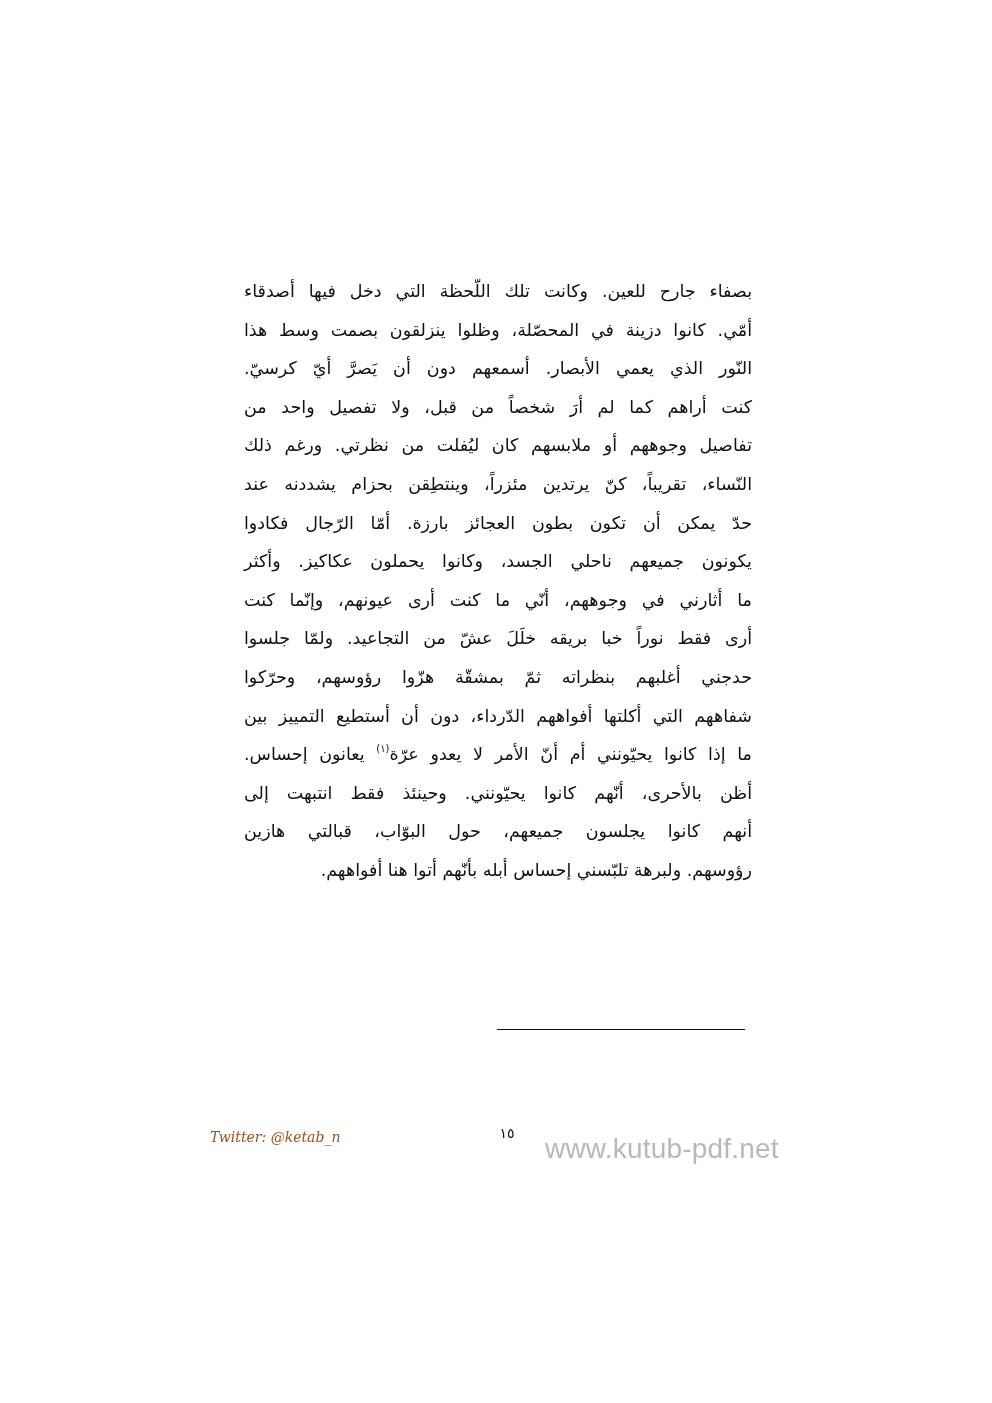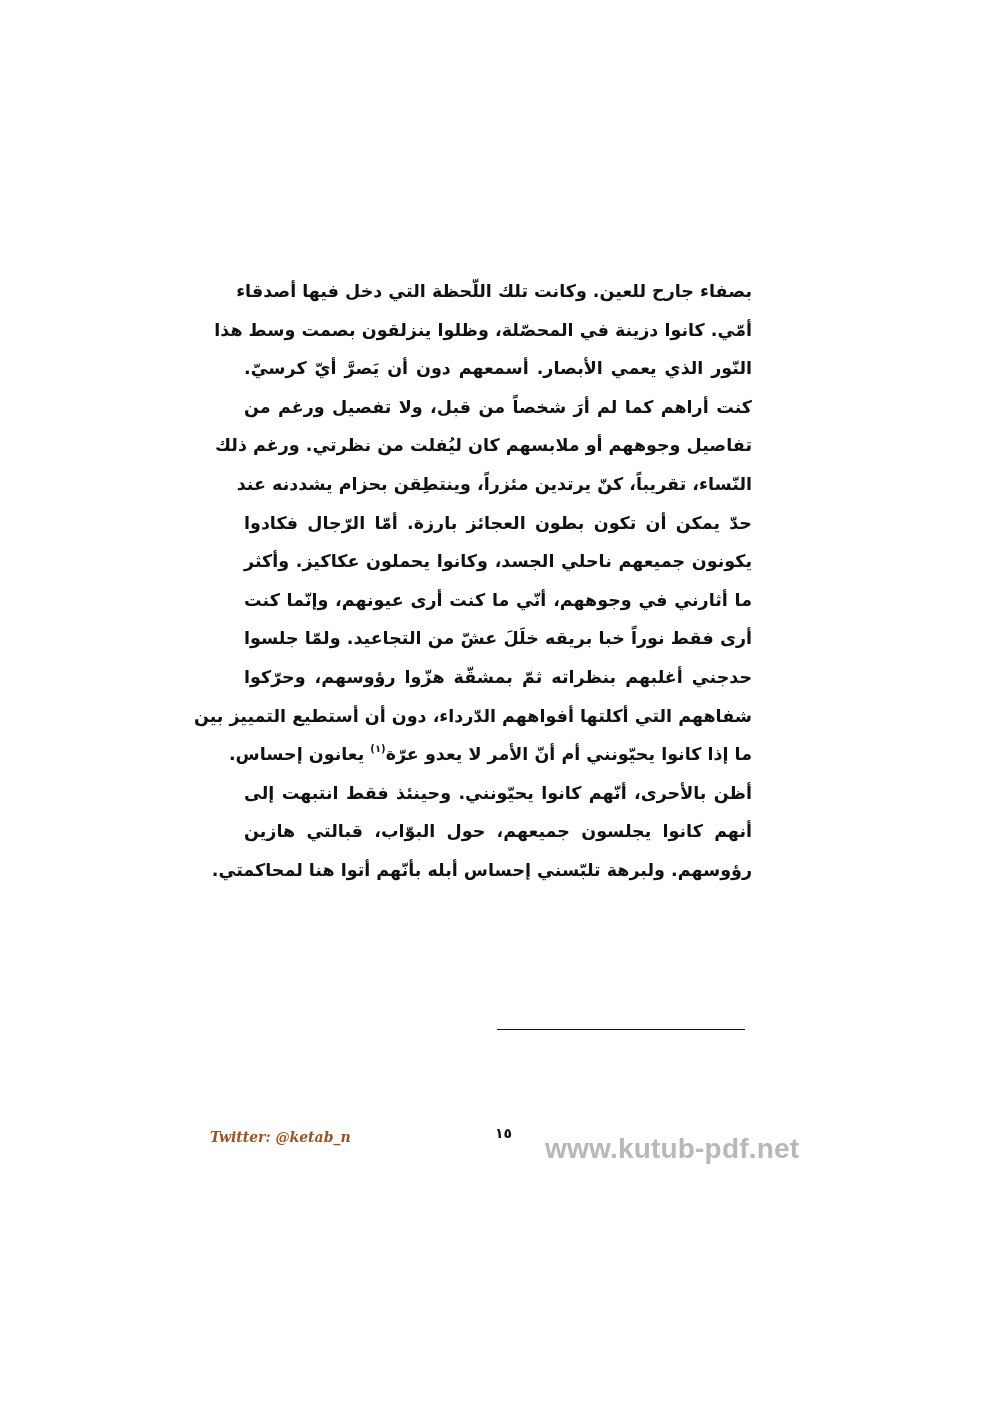--- a/index.html
+++ b/index.html
@@ -11,21 +11,21 @@
       width: 992px;
       height: 1403px;
       position: relative;
       overflow: hidden;
       font-family: "DejaVu Sans", sans-serif;
       color: #111111;
     }
     .page {
       position: absolute;
       left: 0; top: 0;
-      width: 992px; height: 1403px; font-weight: bold;
+      width: 992px; height: 1403px;
     }
     .body-text {
       position: absolute;
       left: 244px;
       top: 272px;
       width: 508px;
       direction: rtl;
       text-align: justify;
       text-align-last: right;
       font-family: "DejaVu Sans", sans-serif;
@@ -76,23 +76,24 @@
       left: 210px;
       top: 1129px;
       font-family: "DejaVu Serif", serif;
       font-style: italic;
       font-size: 14px;
       color: #a0501c;
       white-space: nowrap;
     }
     .page-number {
       position: absolute;
-      left: 482px;
+      left: 492px;
       top: 1125px;
       width: 30px;
+      text-align: center;
       font-family: "DejaVu Sans", sans-serif;
       font-size: 14px;
       color: #111111;
       direction: rtl;
     }
     .watermark {
       position: absolute;
       left: 545px;
       top: 1133px;
       font-family: "Liberation Sans", sans-serif;
@@ -104,33 +105,33 @@
   </style>
 </head>
 <body>
 
 <div class="page">
 
   <div class="body-text">
     <span class="line">بصفاء جارح للعين. وكانت تلك اللّحظة التي دخل فيها أصدقاء</span>
     <span class="line">أمّي. كانوا دزينة في المحصّلة، وظلوا ينزلقون بصمت وسط هذا</span>
     <span class="line">النّور الذي يعمي الأبصار. أسمعهم دون أن يَصرَّ أيّ كرسيّ.</span>
-    <span class="line">كنت أراهم كما لم أرَ شخصاً من قبل، ولا تفصيل ورغم من</span>
+    <span class="line">كنت أراهم كما لم أرَ شخصاً من قبل، ولا تفصيل واحد من</span>
     <span class="line">تفاصيل وجوههم أو ملابسهم كان ليُفلت من نظرتي. ورغم ذلك</span>
     <span class="line">النّساء، تقريباً، كنّ يرتدين مئزراً، وينتطِقن بحزام يشددنه عند</span>
     <span class="line">حدّ يمكن أن تكون بطون العجائز بارزة. أمّا الرّجال فكادوا</span>
     <span class="line">يكونون جميعهم ناحلي الجسد، وكانوا يحملون عكاكيز. وأكثر</span>
     <span class="line">ما أثارني في وجوههم، أنّي ما كنت أرى عيونهم، وإنّما كنت</span>
     <span class="line">أرى فقط نوراً خبا بريقه خلَلَ عشّ من التجاعيد. ولمّا جلسوا</span>
     <span class="line">حدجني أغلبهم بنظراته ثمّ بمشقّة هزّوا رؤوسهم، وحرّكوا</span>
     <span class="line">شفاههم التي أكلتها أفواههم الدّرداء، دون أن أستطيع التمييز بين</span>
     <span class="line"><span>ما إذا كانوا يحيّونني أم أنّ الأمر لا يعدو عرّة</span><sup class="fn-ref">(١)</sup><span> يعانون إحساس.</span></span>
     <span class="line">أظن بالأحرى، أنّهم كانوا يحيّونني. وحينئذ فقط انتبهت إلى</span>
     <span class="line">أنهم كانوا يجلسون جميعهم، حول البوّاب، قبالتي هازين</span>
-    <span class="line last">رؤوسهم. ولبرهة تلبّسني إحساس أبله بأنّهم أتوا هنا لمحاكمتي.</span>
+    <span class="line last">رؤوسهم. ولبرهة تلبّسني إحساس أبله بأنّهم أتوا هنا أفواههم.</span>
   </div>
 
   <div class="footnote-rule"></div>
 
 
   <div class="twitter">Twitter: @ketab_n</div>
 
   <div class="page-number">١٥</div>
 
   <div class="watermark">www.kutub-pdf.net</div>

